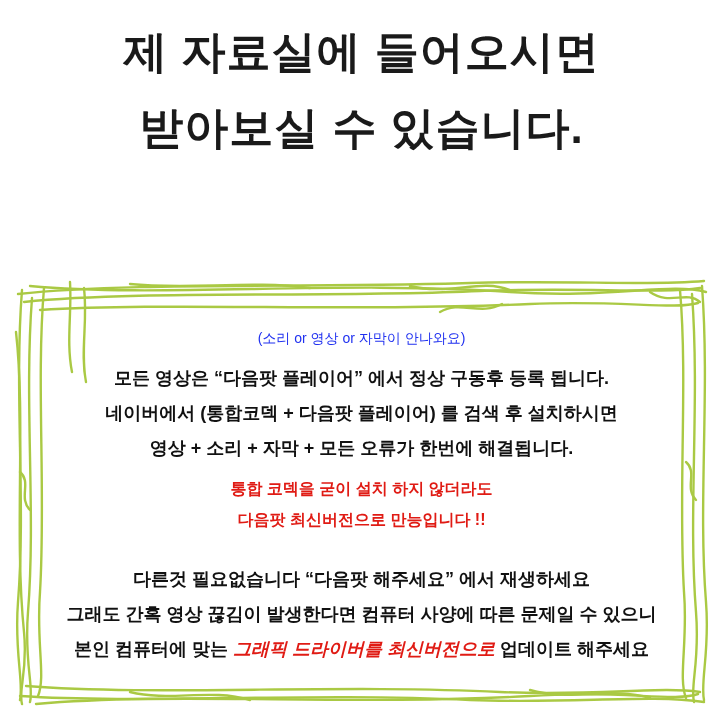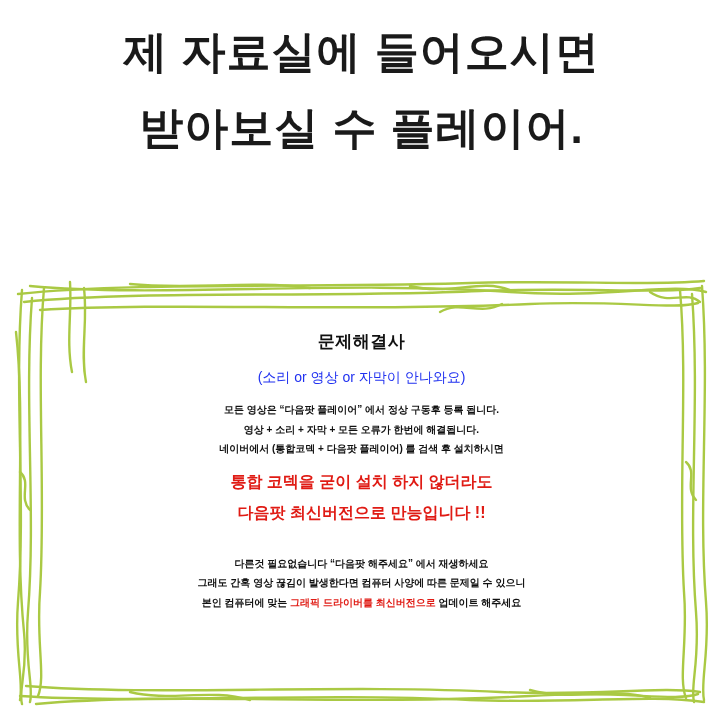--- a/index.html
+++ b/index.html
@@ -67,48 +67,48 @@
     margin-bottom: 16px;
     letter-spacing: 0.5px;
   }
   .sub-head {
     font-size: 14px;
     font-weight: 400;
     color: #2031f0;
     margin-bottom: 13px;
   }
   .body-line {
-    font-size: 10px;
+    font-size: 18px;
     font-weight: 700;
     color: #111111;
     line-height: 1.95;
     white-space: nowrap;
   }
   .red-line {
     font-size: 16px;
     font-weight: 700;
     color: #e01b14;
     line-height: 1.95;
     white-space: nowrap;
   }
   .section-gap { height: 26px; }
   .spacer-sm { height: 7px; }
 
   .mix { white-space: nowrap; }
-  .mix .red { color: #e01b14; }
+  .mix .red { color: #e01b14; font-style: italic; }
   .mix .blk { color: #111111; text-align: center; }
 </style>
 </head>
 <body>
 
 <div class="page">
 
   <div class="headline">
     <div class="headline-line l1">제 자료실에 들어오시면</div>
-    <div class="headline-line l3">받아보실 수 플레이어.</div>
+    <div class="headline-line l3">받아보실 수 있습니다.</div>
   </div>
 
   <div class="frame">
     <svg width="703" height="436" viewBox="0 0 703 436" fill="none" xmlns="http://www.w3.org/2000/svg">
       <g stroke="#a6c73a" stroke-width="2.4" fill="none" stroke-linecap="round" stroke-linejoin="round" opacity="0.95">
 
         <path d="M8 22 C 120 10, 300 16, 460 11 C 560 8, 640 14, 694 9"></path>
         <path d="M14 30 C 130 18, 320 26, 470 19 C 570 15, 650 22, 690 16"></path>
         <path d="M20 14 C 150 26, 330 8, 500 20 C 600 27, 660 10, 696 20"></path>
         <path d="M30 38 C 160 30, 340 40, 520 32 C 610 28, 665 38, 688 31"></path>
@@ -134,26 +134,25 @@
         <path d="M640 20 C 660 34, 676 18, 690 30"></path>
         <path d="M10 200 C 22 210, 8 226, 20 238"></path>
         <path d="M676 190 C 688 200, 674 216, 686 228"></path>
         <path d="M520 418 C 560 430, 600 414, 640 426"></path>
         <path d="M120 420 C 160 430, 200 416, 240 428"></path>
       </g>
     </svg>
   </div>
 
   <div class="note">
-    <div class="note-title">문제해결사</div>
 
     <div class="sub-head">(소리 or 영상 or 자막이 안나와요)</div>
     <div class="body-line">모든 영상은 “다음팟 플레이어” 에서 정상 구동후 등록 됩니다.</div>
+    <div class="body-line">네이버에서 (통합코덱 + 다음팟 플레이어) 를 검색 후 설치하시면</div>
     <div class="body-line">영상 + 소리 + 자막 + 모든 오류가 한번에 해결됩니다.</div>
-    <div class="body-line">네이버에서 (통합코덱 + 다음팟 플레이어) 를 검색 후 설치하시면</div>
     <div class="spacer-sm"></div>
     <div class="red-line">통합 코덱을 굳이 설치 하지 않더라도</div>
     <div class="red-line">다음팟 최신버전으로 만능입니다 !!</div>
 
     <div class="section-gap"></div>
 
     <div class="body-line">다른것 필요없습니다  “다음팟 해주세요” 에서 재생하세요</div>
     <div class="body-line">그래도 간혹 영상 끊김이 발생한다면 컴퓨터 사양에 따른 문제일 수 있으니</div>
     <div class="body-line mix">
       <span class="blk">본인 컴퓨터에 맞는 </span><span class="red">그래픽 드라이버를 최신버전으로</span><span class="blk"> 업데이트 해주세요</span>

